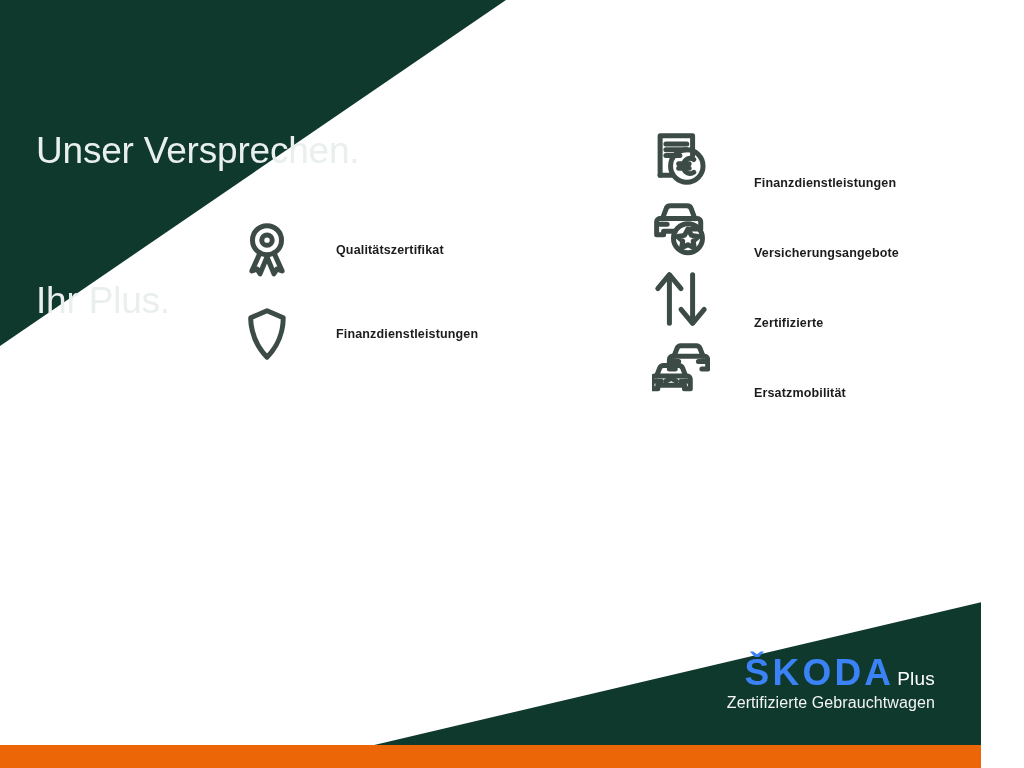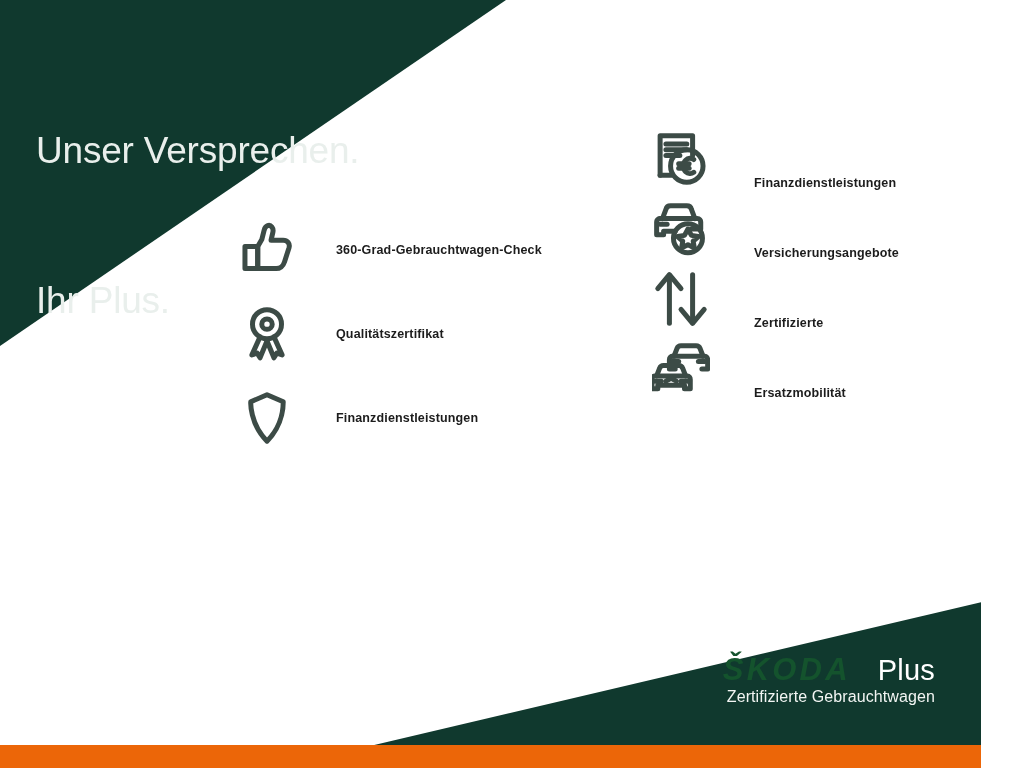--- a/index.html
+++ b/index.html
@@ -99,32 +99,31 @@
     text-align: right;
     color: #ffffff;
   }
   #brand-top {
     display: flex;
     align-items: baseline;
     justify-content: flex-end;
     white-space: pre;
   }
   .brand-skoda {
-    font-size: 31px;
+    font-size: 37px;
     font-weight: bold;
     letter-spacing: 3.2px;
-    color: #14532d;
-    font-style: italic;
+    color: #3b82f6;
   }
   .brand-plus {
-    font-size: 29px;
+    font-size: 19px;
     font-weight: 400;
     letter-spacing: 0.2px;
     color: #ffffff;
-    margin-left: 27px;
+    margin-left: 3px;
   }
   #brand-sub {
     margin-top: 0;
     font-size: 16px;
     font-weight: 400;
     letter-spacing: 0.1px;
     color: #f2f5f3;
     white-space: nowrap;
   }
 </style>
@@ -140,29 +139,20 @@
     <rect x="0" y="745" width="1024" height="23" fill="#ec6608"></rect>
   </svg>
 
   <div class="headline">
     <span class="line">Unser Versprechen.</span>
     <span class="line">Ihr Plus.</span>
   </div>
 
   <div class="column" id="column-left">
 
-    <div class="feature-row">
-      <span class="feature-icon">
-        <svg viewBox="0 0 100 100">
-          <path d="M34 44 L34 82 L12 82 L12 44 Z"></path>
-          <path d="M34 44 L34 82 L66 82 C72 82 78 78 80 71 L88 46 C90 39 85 33 78 33 L57 33 L60 20 C62 12 57 6 51 8 C48 9 46 12 45 16 L41 32 Z"></path>
-        </svg>
-      </span>
-      <span class="feature-label">360-Grad-Gebrauchtwagen-Check</span>
-    </div>
 
     <div class="feature-row">
       <span class="feature-icon">
         <svg viewBox="0 0 100 100">
           <circle cx="50" cy="33" r="25"></circle>
           <circle cx="50" cy="33" r="9"></circle>
           <path d="M38 55 L24 86 L33 83 L38 91 L50 62"></path>
           <path d="M62 55 L76 86 L67 83 L62 91 L50 62"></path>
         </svg>
       </span>

